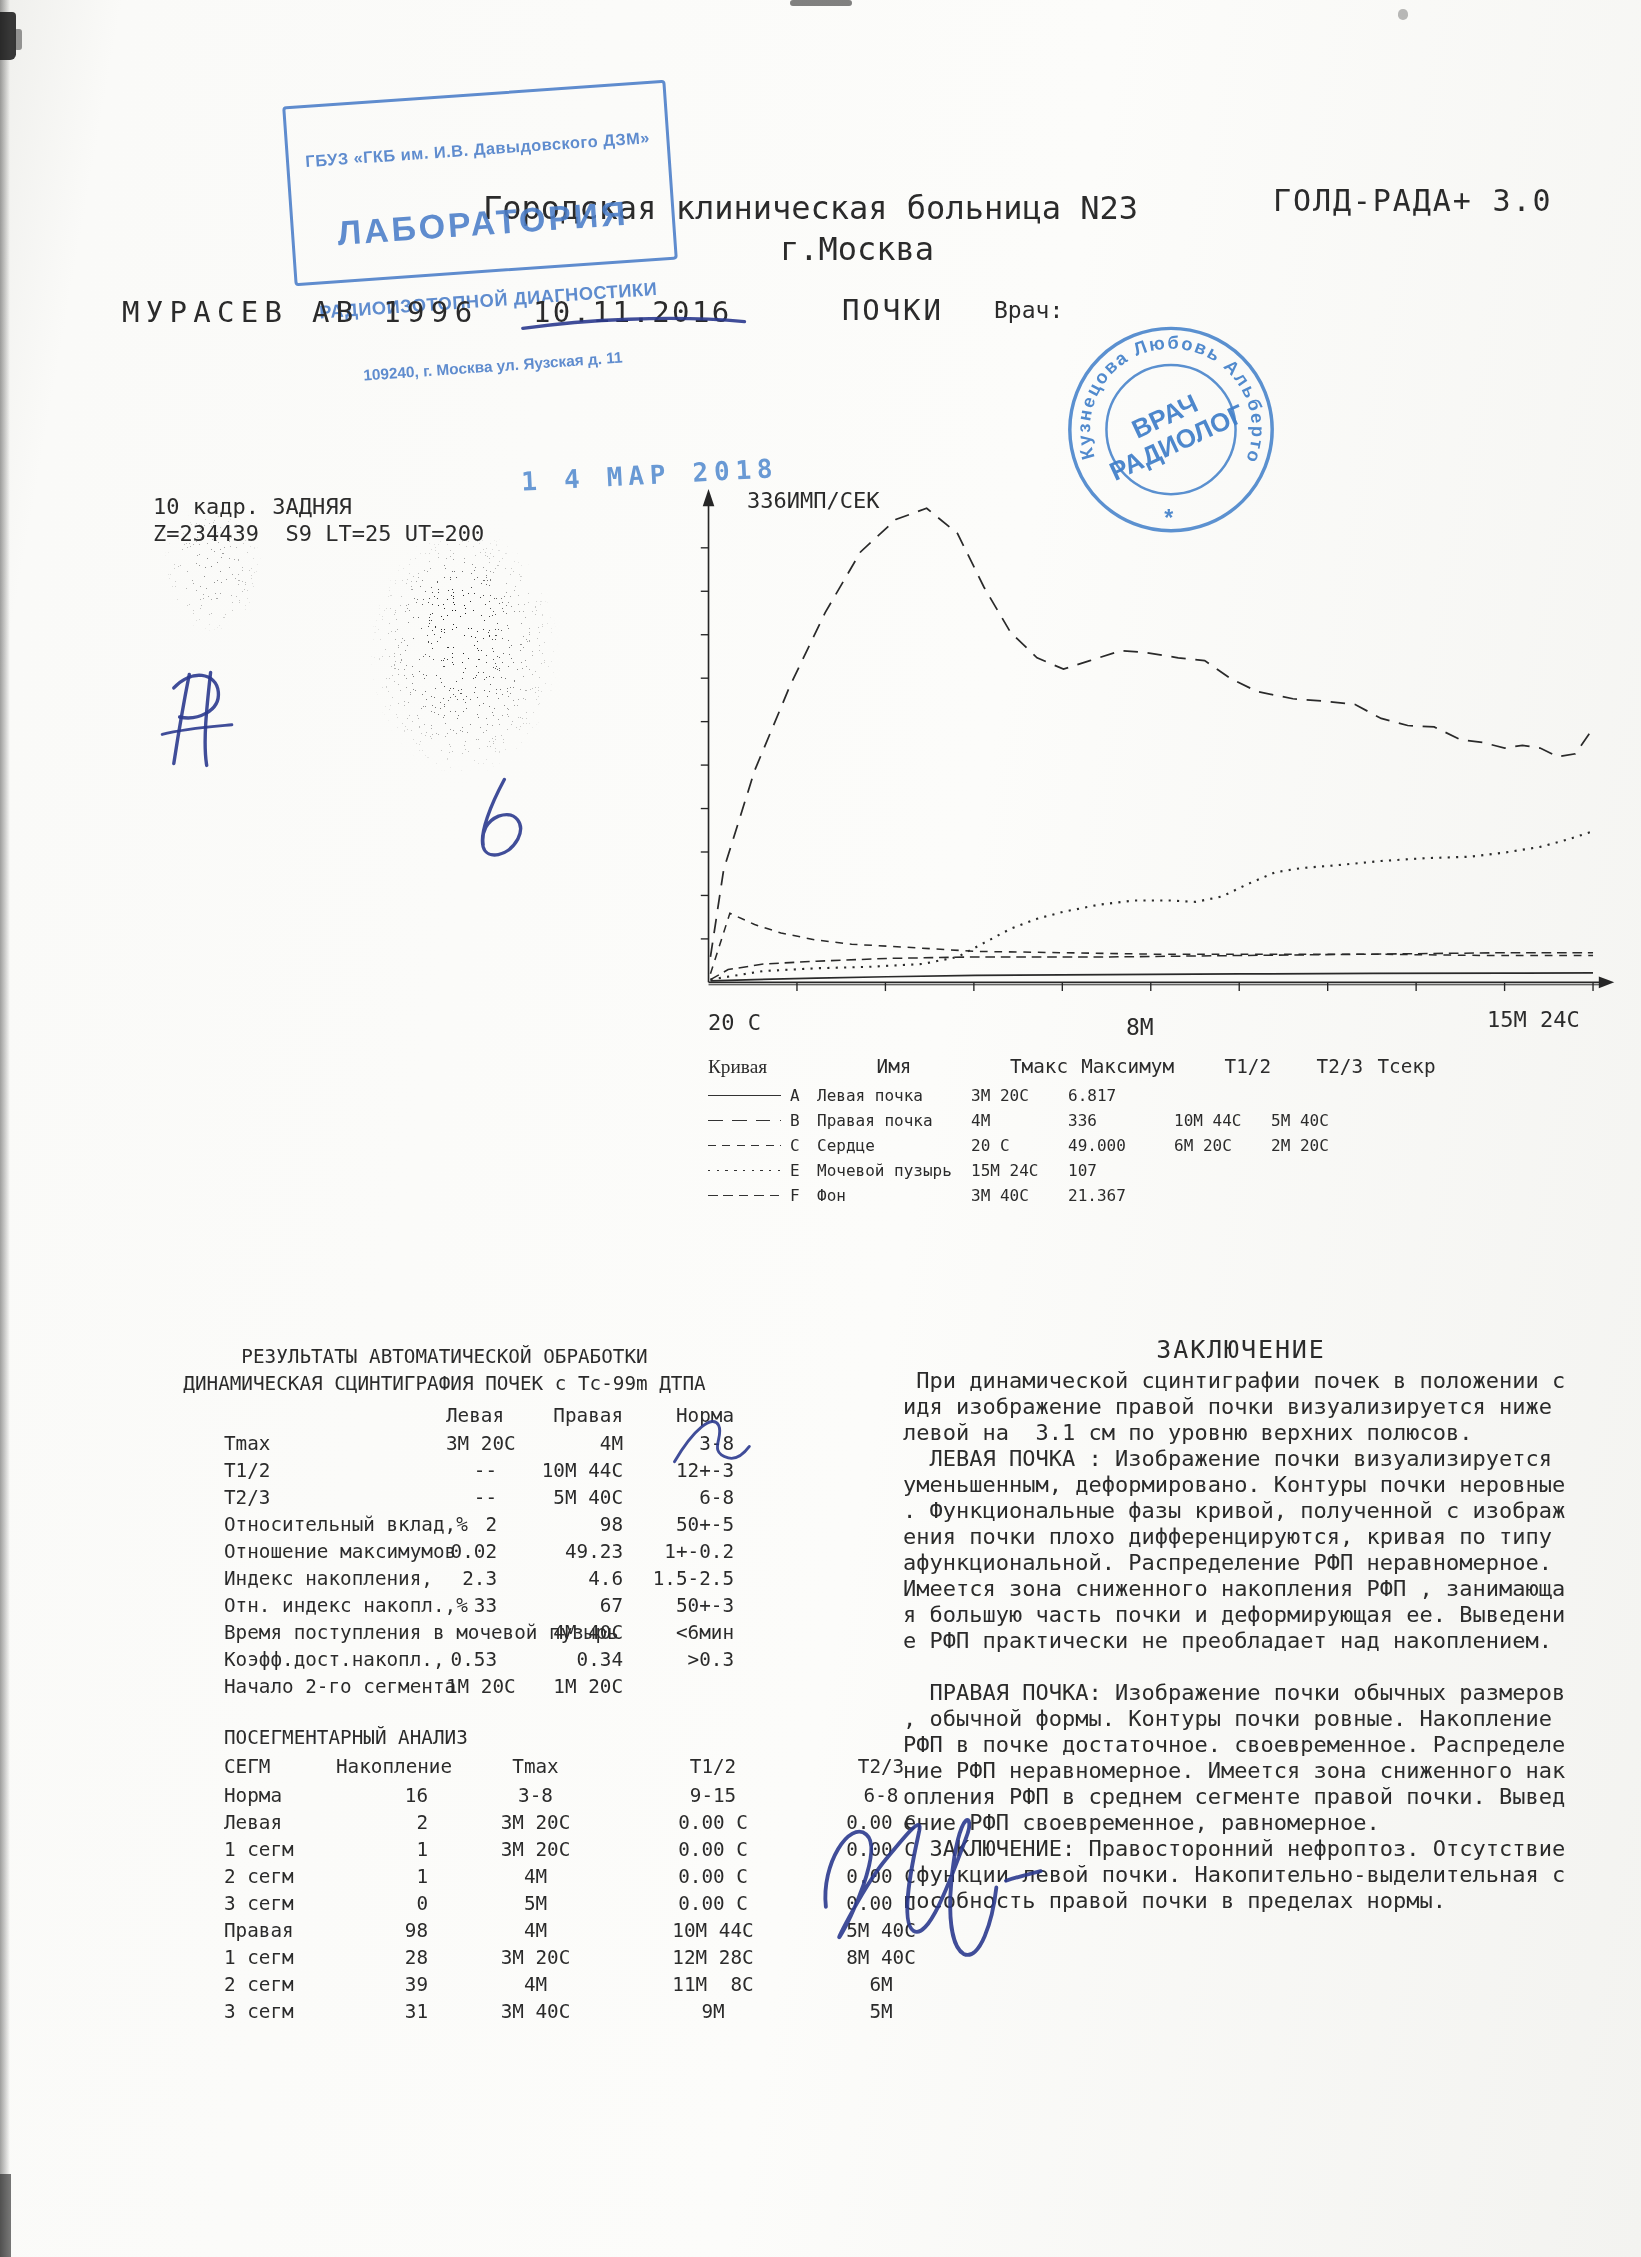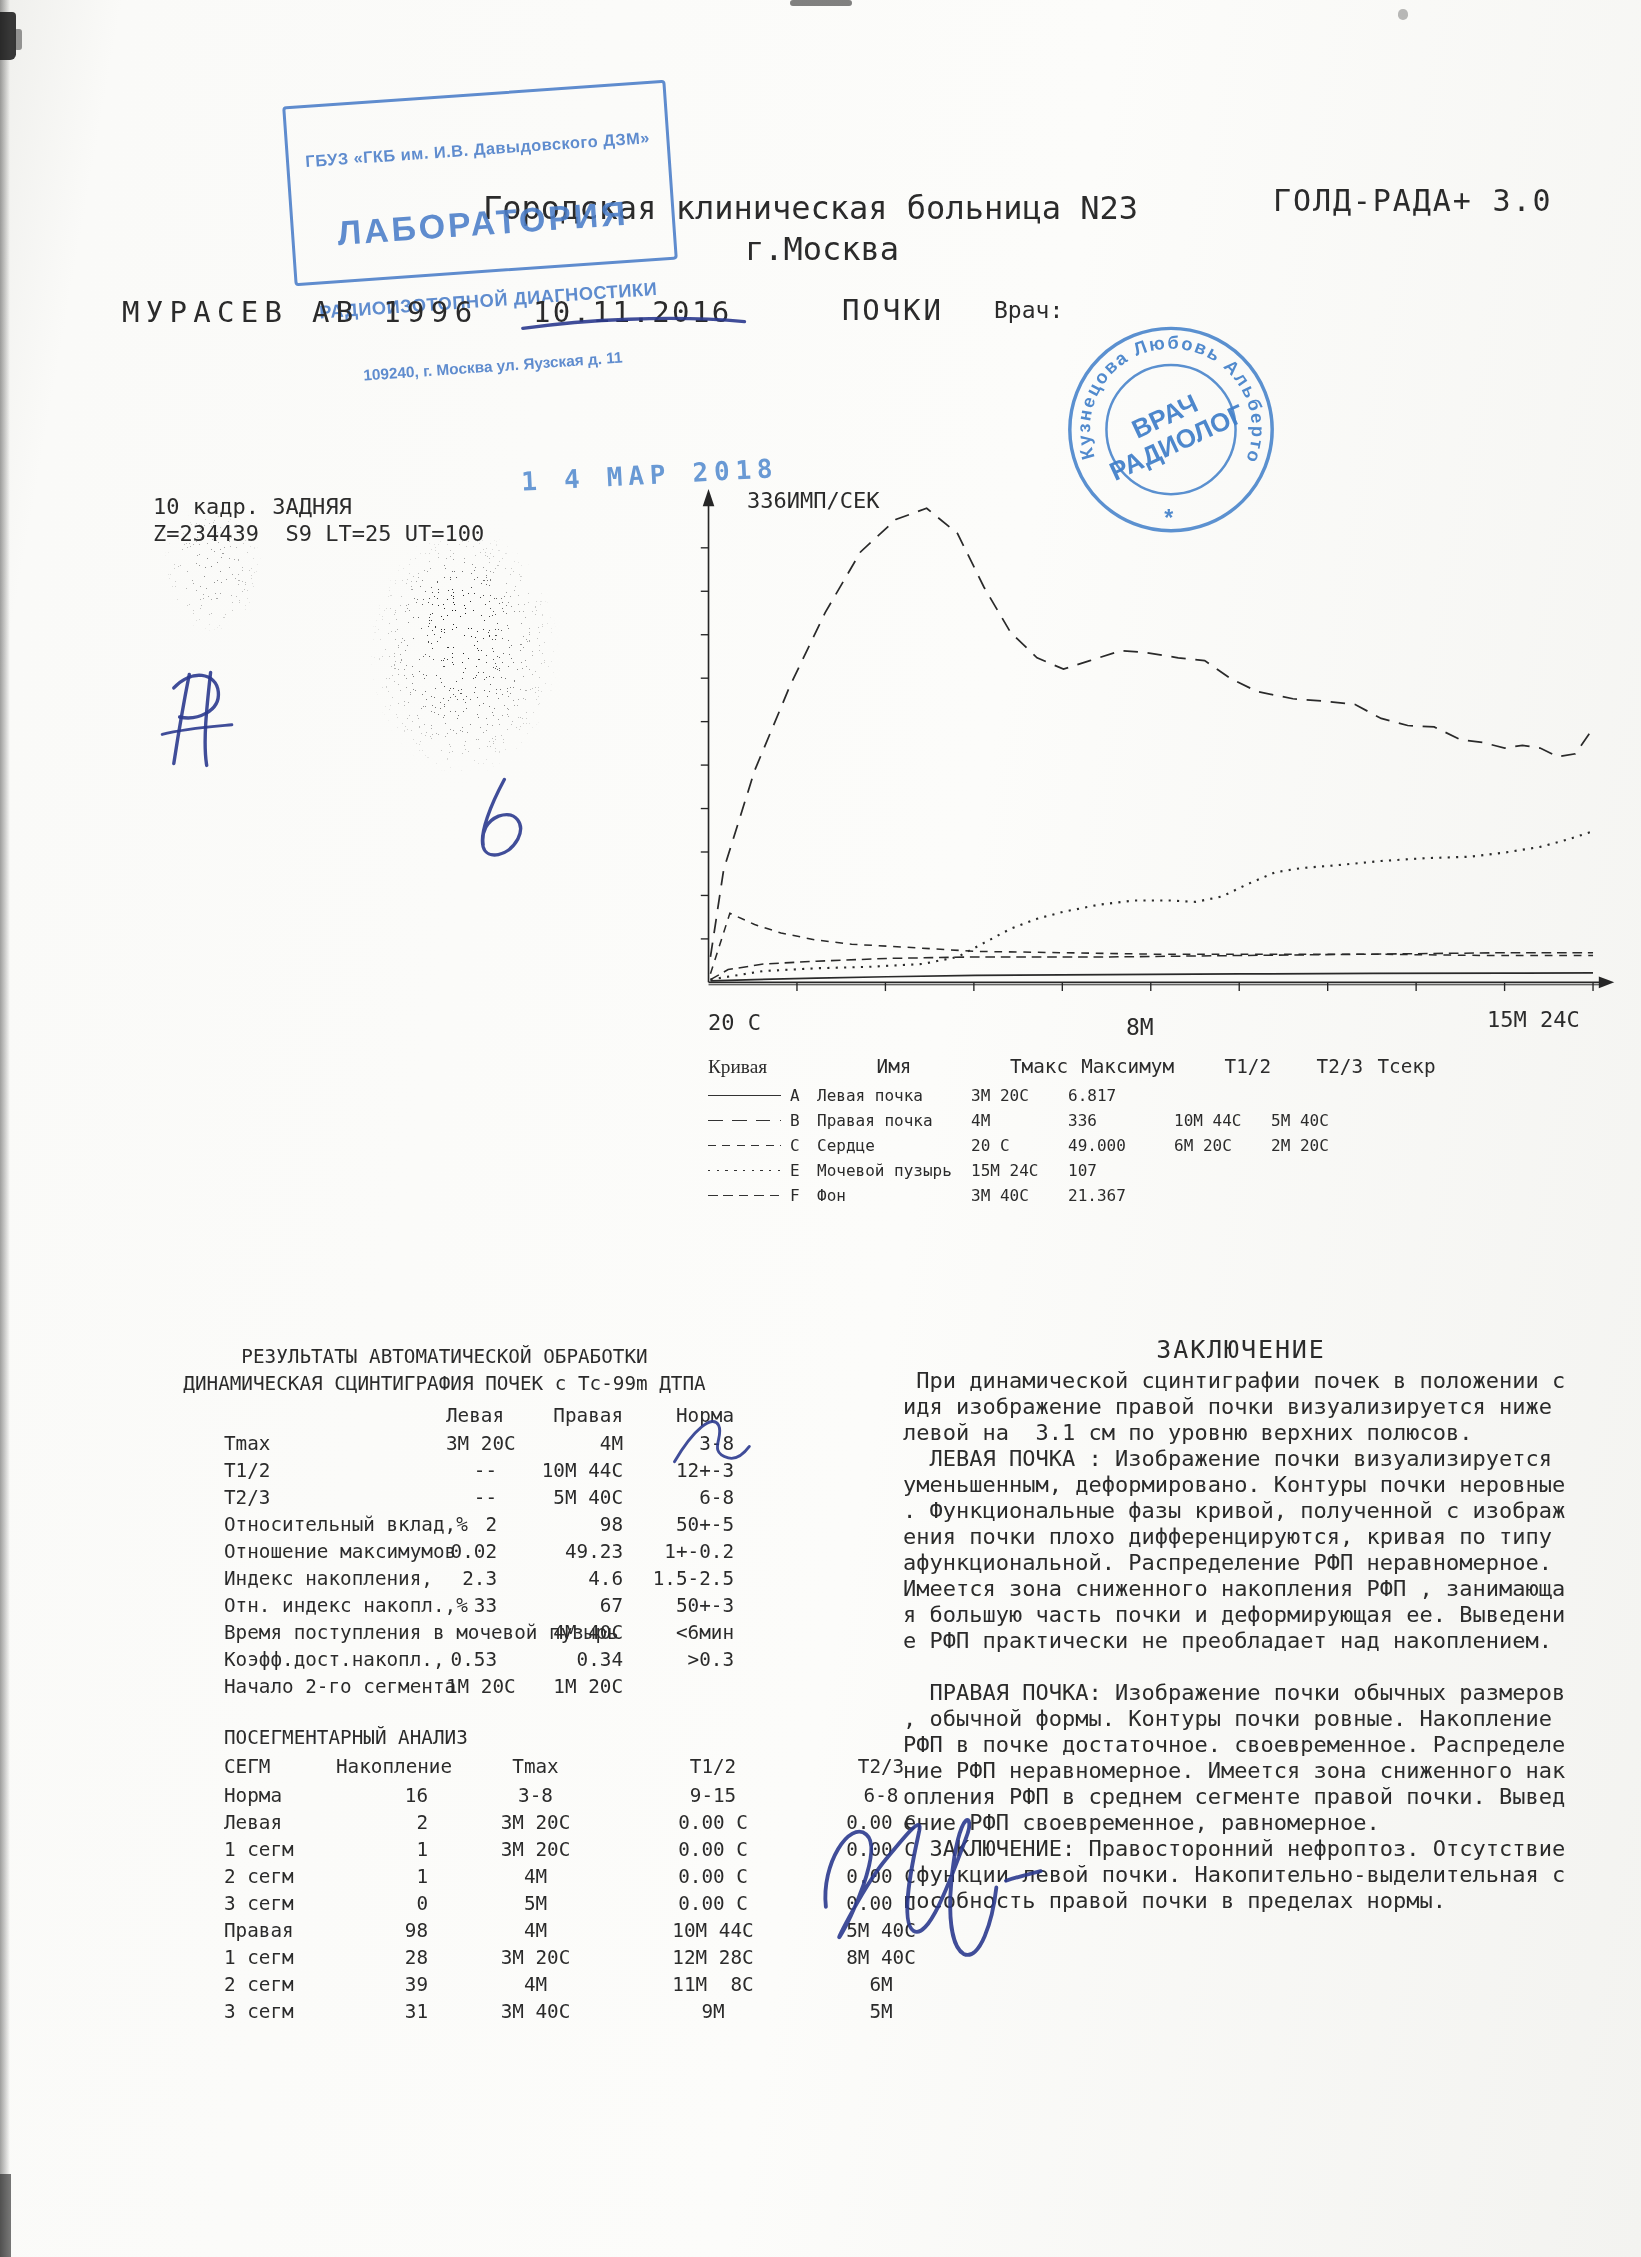--- a/index.html
+++ b/index.html
@@ -17,21 +17,21 @@
   #bottom-mark{left:0;top:2174px;width:10.6px;height:83px;background:#1d1d1d;opacity:.6;}
   
   #lab-stamp{left:288px;top:93px;width:384px;height:180px;border:3.4px solid #4a7dc9;border-radius:3.9px;
              transform:rotate(-4deg);color:#4a7dc9;text-align:center;opacity:.88;padding-top:7.7px;box-sizing:border-box;}
   #lab-stamp .l1{font-size:16.4px;font-weight:bold;letter-spacing:0.5px;}
   #lab-stamp .l2{font-size:34px;font-weight:bold;letter-spacing:2.9px;margin-top:9.7px;}
   #lab-stamp .l3{font-size:18.3px;font-weight:bold;margin-top:10.6px;letter-spacing:0.5px;}
   #lab-stamp .l4{font-size:15.4px;font-weight:bold;margin-top:9.7px;}
   
   #hosp1{left:483px;top:189px;font-size:32px;}
-  #hosp2{left:745px;top:230px;font-size:32px;}
+  #hosp2{left:780px;top:230px;font-size:32px;}
   #sysname{left:1273px;top:183px;font-size:30px;letter-spacing:1.9px;}
   
   #pat-name{left:122px;top:295px;font-size:29px;letter-spacing:6.3px;}
   #pat-date{left:533px;top:295px;font-size:29px;letter-spacing:2.4px;}
   #pat-study{left:842px;top:293px;font-size:29px;letter-spacing:2.9px;}
   #pat-doc{left:994px;top:297px;font-size:23px;}
   #activity{left:122px;top:359px;font-size:19.3px;letter-spacing:0.3px;}
   
   #date-stamp{left:521px;top:460px;font-size:26px;font-weight:bold;letter-spacing:5.8px;
               color:#5a8fd0;transform:rotate(-3deg);opacity:.9;}
@@ -153,21 +153,21 @@
           <stop offset="0%" stop-color="rgba(0,0,0,1)"></stop>
           <stop offset="100%" stop-color="rgba(0,0,0,0)"></stop>
         </radialGradient>
     </defs>
     <ellipse cx="100" cy="120" rx="52" ry="66" fill="url(#g1)" filter="url(#speck)"></ellipse>
     <ellipse cx="360" cy="205" rx="98" ry="128" fill="url(#g2)" filter="url(#speck)"></ellipse>
     <ellipse cx="352" cy="160" rx="55" ry="58" fill="url(#g3)" filter="url(#speck)"></ellipse>
   </svg>
 
   <div class="abs" id="scint-l1">10 кадр. ЗАДНЯЯ</div>
-  <div class="abs" id="scint-l2">Z=234439  S9 LT=25 UT=100</div>
+  <div class="abs" id="scint-l2">Z=234439  S9 LT=25 UT=200</div>
 
   <div class="abs" id="ylab">336ИМП/СЕК</div>
   <svg id="chart-svg" style="left:695px;top:483px;" width="927" height="541" viewBox="0 0 960 560">
       <line x1="14" y1="517" x2="944" y2="517" stroke="#262626" stroke-width="1.7"></line>
       <line x1="14" y1="517" x2="14" y2="14" stroke="#262626" stroke-width="1.7"></line>
       <line x1="14" y1="519.5" x2="938" y2="519.5" stroke="#262626" stroke-width="1"></line>
       <polygon points="14,6 8,24 20,24" fill="#262626"></polygon>
       <polygon points="952,517 936,511 936,523" fill="#262626"></polygon>
       <line x1="6" y1="472" x2="14" y2="472" stroke="#262626" stroke-width="1.4"></line>
       <line x1="105.6" y1="517" x2="105.6" y2="526" stroke="#262626" stroke-width="1.4"></line>

